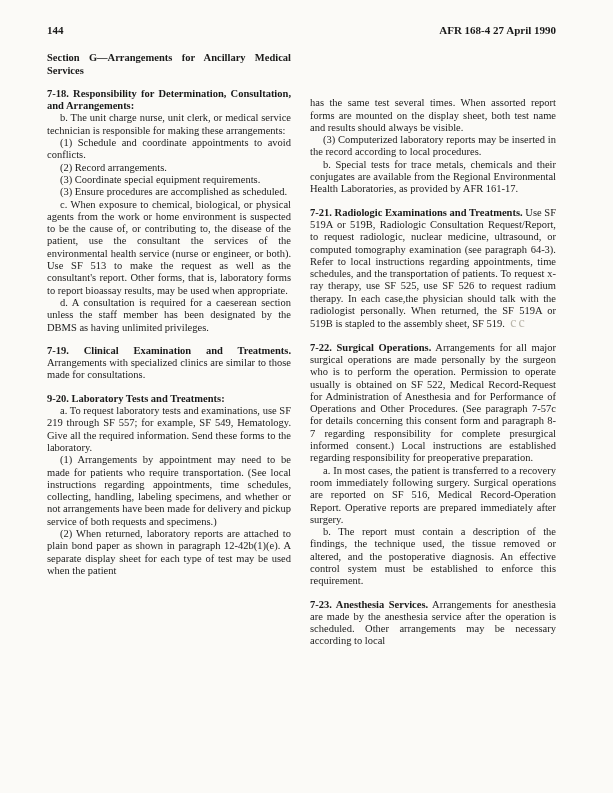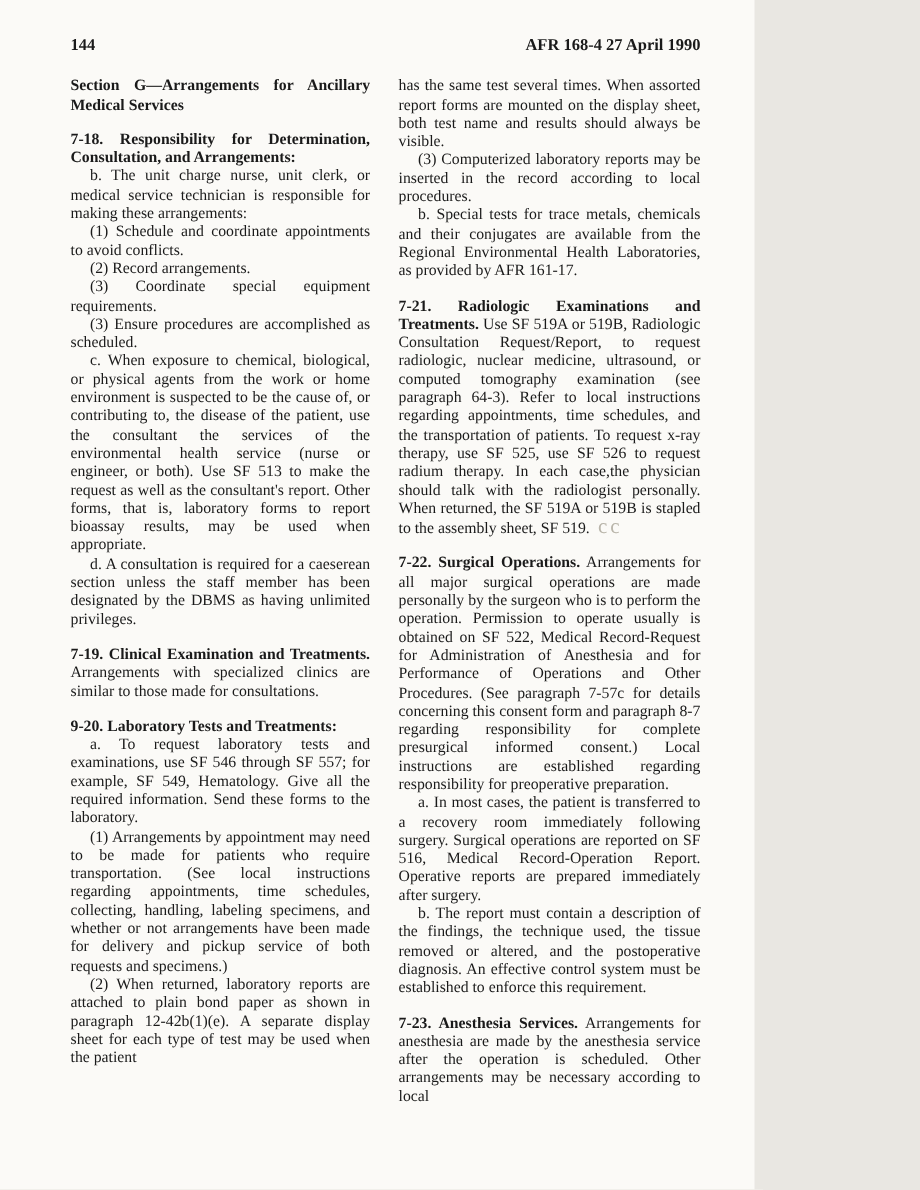--- a/index.html
+++ b/index.html
@@ -1,39 +1,39 @@
 <!DOCTYPE html>
 <html><head>
 <meta charset="utf-8">
 <style>
   html,body{margin:0;padding:0;background:#e9e7e2;}
   .page{
     position:relative;
-    width:503px;height:793px;
+    width:613px;height:793px;
     box-sizing:border-box;
     background:#fbfaf7;
-    padding:24px 36px 0 47px;
+    padding:24px 57px 0 47px;
     font-family:"Liberation Serif",serif;
     font-size:10.5px;
     line-height:12.3px;
     color:#1a1a1a;
     overflow:hidden;
   }
   .hdr{
     display:flex;
     justify-content:space-between;
     align-items:baseline;
     font-weight:bold;
     font-size:11px;
     margin-bottom:16px;
   }
   .hdr-right span{}
   .cols{display:flex;gap:19px;}
   .col{width:249px;}
-  .col:last-child{width:251px;}
+  .col:last-child{width:251px;margin-top:45px;}
   p.blk{margin:0;text-align:justify;}
   p.indent{text-indent:13px;}
   p.gap{margin-top:11px;}
   b{font-weight:bold;}
   .mark{color:#b9b5aa;font-size:14px;letter-spacing:2px;}
 </style>
 </head>
 <body>
 
 <div class="page">
@@ -50,21 +50,21 @@
         <p class="blk gap"><b>7-18. Responsibility for Determination, Consultation, and Arrangements:</b></p>
         <p class="blk indent">b. The unit charge nurse, unit clerk, or medical service technician is responsible for making these arrangements:</p>
         <p class="blk indent">(1) Schedule and coordinate appointments to avoid conflicts.</p>
         <p class="blk indent">(2) Record arrangements.</p>
         <p class="blk indent">(3) Coordinate special equipment requirements.</p>
         <p class="blk indent">(3) Ensure procedures are accomplished as scheduled.</p>
         <p class="blk indent">c. When exposure to chemical, biological, or physical agents from the work or home environment is suspected to be the cause of, or contributing to, the disease of the patient, use the consultant the services of the environmental health service (nurse or engineer, or both). Use SF 513 to make the request as well as the consultant's report. Other forms, that is, laboratory forms to report bioassay results, may be used when appropriate.</p>
         <p class="blk indent">d. A consultation is required for a caeserean section unless the staff member has been designated by the DBMS as having unlimited privileges.</p>
         <p class="blk gap"><b>7-19. Clinical Examination and Treatments.</b> Arrangements with specialized clinics are similar to those made for consultations.</p>
         <p class="blk gap"><b>9-20. Laboratory Tests and Treatments:</b></p>
-        <p class="blk indent">a. To request laboratory tests and examinations, use SF 546 through SF 557; for example, SF 549, Hematology. Give all the required information. Send these forms to the laboratory.</p>
+        <p class="blk indent">a. To request laboratory tests and examinations, use SF 219 through SF 557; for example, SF 549, Hematology. Give all the required information. Send these forms to the laboratory.</p>
         <p class="blk indent">(1) Arrangements by appointment may need to be made for patients who require transportation. (See local instructions regarding appointments, time schedules, collecting, handling, labeling specimens, and whether or not arrangements have been made for delivery and pickup service of both requests and specimens.)</p>
         <p class="blk indent">(2) When returned, laboratory reports are attached to plain bond paper as shown in paragraph 12-42b(1)(e). A separate display sheet for each type of test may be used when the patient</p>
       </div>
     <div class="col">
         <p class="blk">has the same test several times. When assorted report forms are mounted on the display sheet, both test name and results should always be visible.</p>
         <p class="blk indent">(3) Computerized laboratory reports may be inserted in the record according to local procedures.</p>
         <p class="blk indent">b. Special tests for trace metals, chemicals and their conjugates are available from the Regional Environmental Health Laboratories, as provided by AFR 161-17.</p>
         <p class="blk gap"><b>7-21. Radiologic Examinations and Treatments.</b> Use SF 519A or 519B, Radiologic Consultation Request/Report, to request radiologic, nuclear medicine, ultrasound, or computed tomography examination (see paragraph 64-3). Refer to local instructions regarding appointments, time schedules, and the transportation of patients. To request x-ray therapy, use SF 525, use SF 526 to request radium therapy. In each case,the physician should talk with the radiologist personally. When returned, the SF 519A or 519B is stapled to the assembly sheet, SF 519.<span class="mark"> cc</span></p>
         <p class="blk gap"><b>7-22. Surgical Operations.</b> Arrangements for all major surgical operations are made personally by the surgeon who is to perform the operation. Permission to operate usually is obtained on SF 522, Medical Record-Request for Administration of Anesthesia and for Performance of Operations and Other Procedures. (See paragraph 7-57c for details concerning this consent form and paragraph 8-7 regarding responsibility for complete presurgical informed consent.) Local instructions are established regarding responsibility for preoperative preparation.</p>
         <p class="blk indent">a. In most cases, the patient is transferred to a recovery room immediately following surgery. Surgical operations are reported on SF 516, Medical Record-Operation Report. Operative reports are prepared immediately after surgery.</p>

